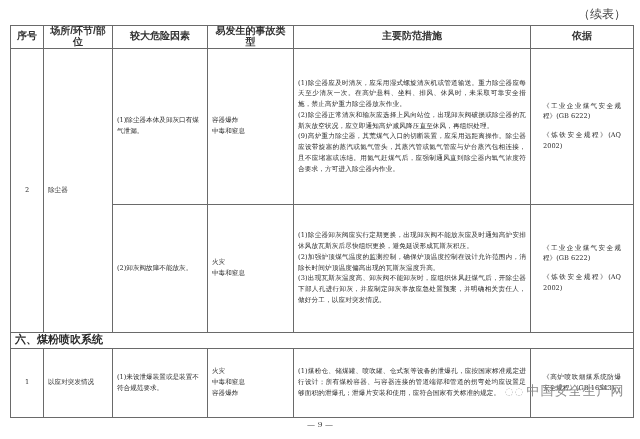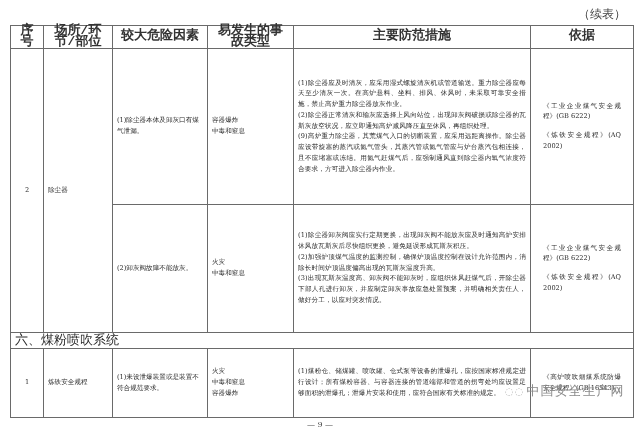--- a/index.html
+++ b/index.html
@@ -12,30 +12,30 @@
   }
   table.doc {
     position:absolute; left:10px; top:25px; width:623px;
     border-collapse:collapse; table-layout:fixed;
     font-size:6.6px; line-height:10.8px;
   }
   table.doc td, table.doc th {
     border:0.8px solid #6a6a6a; padding:0 4px; vertical-align:middle;
   }
   table.doc th {
-    font-family: Liberation Mono, monospace;
-    font-weight:bold; font-size:13px; height:20px; text-align:center; color:#333;margin-left:44px;
+    font-family: Liberation Sans, sans-serif;
+    font-weight:bold; font-size:10px; height:20px; text-align:center; color:#333;margin-left:44px;
   }
   table.doc { border-top:1.4px solid #444; border-bottom:1.4px solid #444; }
   .c-num { text-align:center; }
   .measures p { margin:0; text-align:justify; letter-spacing:0.15px; }
   .basis p { margin:8px; text-align:justify; }
   .section-row td {
     font-family: "DejaVu Sans", "Liberation Sans", sans-serif;
-    font-weight:normal; font-size:13px; height:15px; padding-left:4px;
+    font-weight:bold; font-size:11px; height:15px; padding-left:4px;
   }
   .page-num {
     position:absolute; left:0; right:0; top:420px; text-align:center; font-size:8px; color:#444;
   }
   .watermark {
     position:absolute; left:505px; top:382px; font-size:13px; color:#8a8a8a;
     font-family: "DejaVu Sans", "Liberation Sans", sans-serif; letter-spacing:1px;
   }
   .watermark .wm-icon { font-size:10px; color:#bbb; margin-right:2px; }
 </style>
@@ -96,21 +96,21 @@
       <td class="basis">
         <p>《工业企业煤气安全规程》(GB 6222)</p>
         <p>《炼铁安全规程》(AQ 2002)</p>
       </td>
     </tr>
     <tr class="section-row">
       <td colspan="6">六、煤粉喷吹系统</td>
     </tr>
     <tr style="height:69px">
       <td class="c-num">1</td>
-      <td>炼铁安全规程</td>
+      <td>以应对突发情况</td>
       <td>(1)未设泄爆装置或是装置不符合规范要求。</td>
       <td>
         <div>火灾</div>
         <div>中毒和窒息</div>
         <div>容器爆炸</div>
       </td>
       <td class="measures">
         <p>(1)煤粉仓、储煤罐、喷吹罐、仓式泵等设备的泄爆孔，应按国家标准规定进行设计；所有煤粉容器、与容器连接的管道端部和管道的拐弯处均应设置足够面积的泄爆孔；泄爆片安装和使用，应符合国家有关标准的规定。</p>
       </td>
       <td class="basis">

